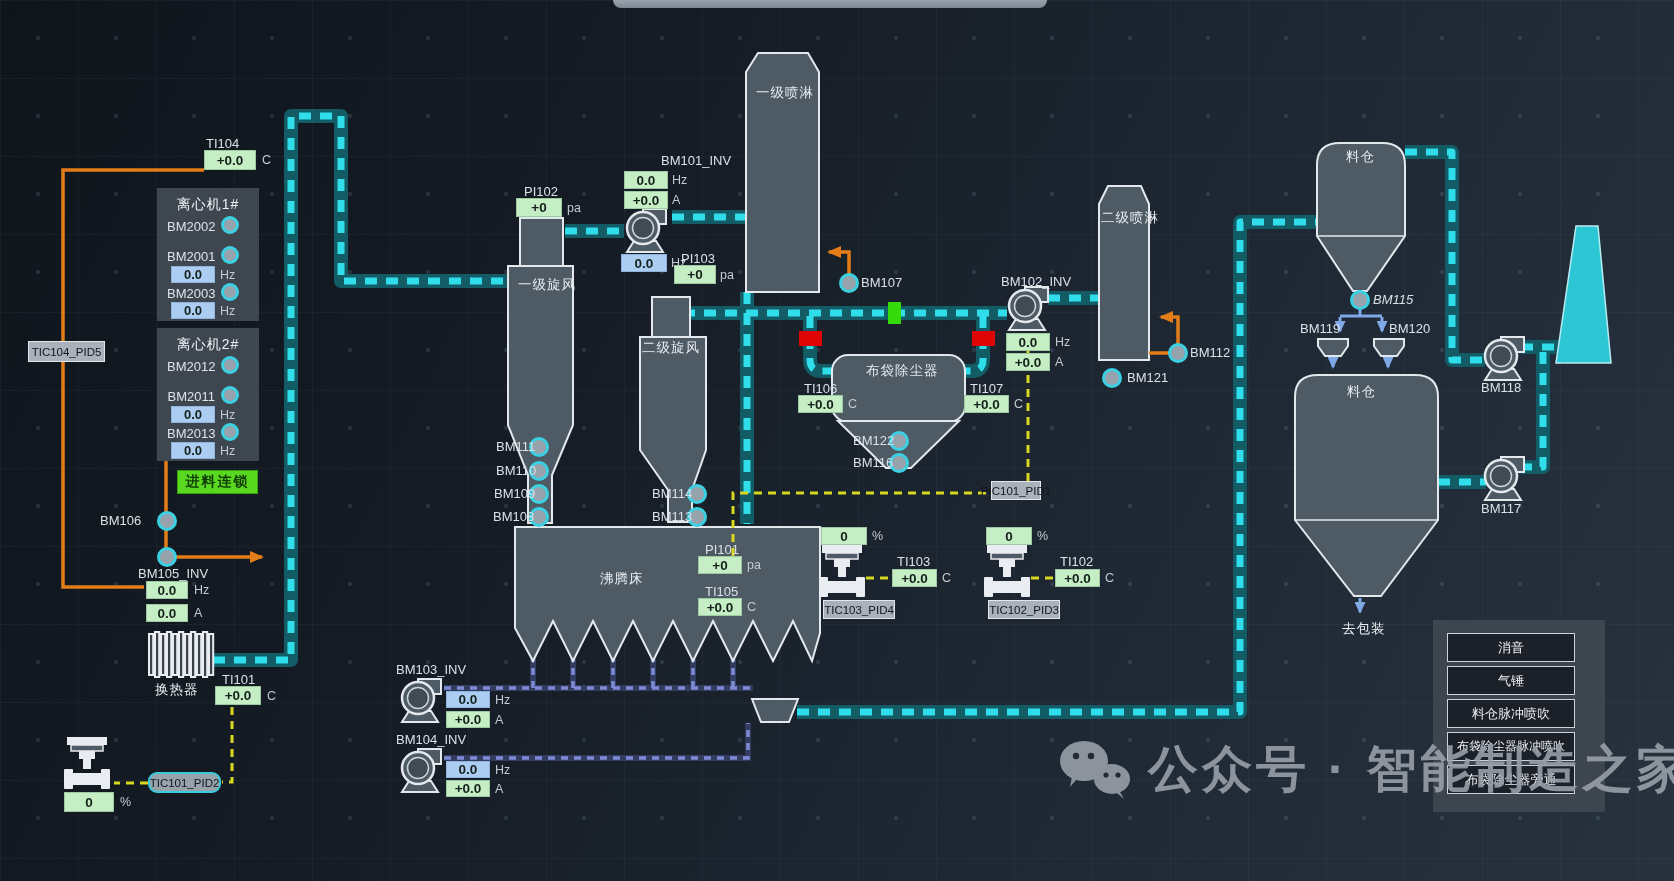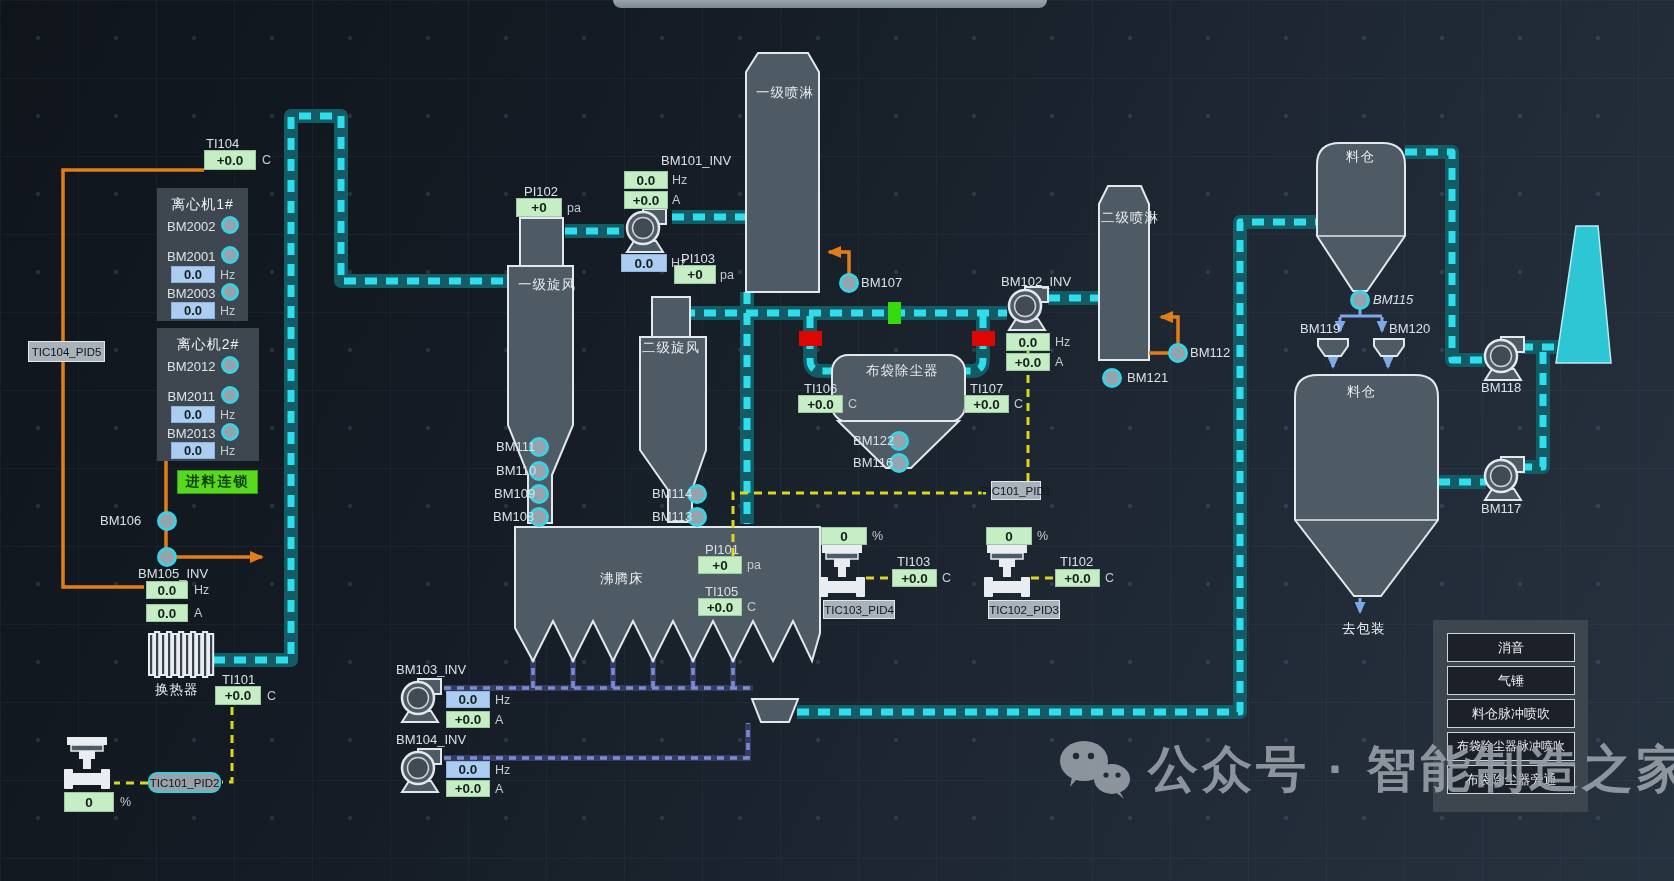--- a/index.html
+++ b/index.html
@@ -171,21 +171,21 @@
   </svg>
 
   <div class="sliver"></div>
 
   <div class="tag" style="left:206px;top:137px;">TI104</div>
   <div class="vbox" style="left:204px;top:150px;width:52px;height:20px;">+0.0</div>
   <div class="unit" style="left:262px;top:153px;">C</div>
 
   <button class="pidbtn" style="left:28px;top:341px;width:77px;height:21px;">TIC104_PID5</button>
 
-  <div class="panel" style="left:157px;top:188px;width:91px;height:133px;">
+  <div class="panel" style="left:157px;top:188px;width:102px;height:133px;">
     <div class="ptitle" style="top:8px;">离心机1#</div>
     <div class="ptag" style="left:10px;top:31px;">BM2002</div>
     <div class="pcircle" style="left:64px;top:28px;"></div>
     <div class="ptag" style="left:10px;top:61px;">BM2001</div>
     <div class="pcircle" style="left:64px;top:58px;"></div>
     <div class="pvbox" style="left:14px;top:78px;width:44px;height:17px;">0.0</div>
     <div class="punit" style="left:63px;top:80px;">Hz</div>
     <div class="ptag" style="left:10px;top:98px;">BM2003</div>
     <div class="pcircle" style="left:64px;top:95px;"></div>
     <div class="pvbox" style="left:14px;top:114px;width:44px;height:17px;">0.0</div>
@@ -310,21 +310,21 @@
 
   <div class="eq" style="left:1346px;top:148px;">料仓</div>
   <div class="tag" style="left:1373px;top:293px;font-style:italic;">BM115</div>
   <div class="tag" style="left:1300px;top:322px;">BM119</div>
   <div class="tag" style="left:1389px;top:322px;">BM120</div>
   <div class="eq" style="left:1347px;top:383px;">料仓</div>
   <div class="eq" style="left:1342px;top:620px;">去包装</div>
   <div class="tag" style="left:1481px;top:381px;">BM118</div>
   <div class="tag" style="left:1481px;top:502px;">BM117</div>
 
-  <div class="cpanel" style="left:1433px;top:620px;width:155px;height:192px;">
+  <div class="cpanel" style="left:1433px;top:620px;width:155px;height:192px;padding-left:17px;">
     <button class="rbtn" style="top:13px;">消音</button>
     <button class="rbtn" style="top:46px;">气锤</button>
     <button class="rbtn" style="top:79px;">料仓脉冲喷吹</button>
     <button class="rbtn" style="top:112px;font-size:12px;">布袋除尘器脉冲喷吹</button>
     <button class="rbtn" style="top:145px;">布袋除尘器旁通</button>
   </div>
 
   <div class="watermark">
     <svg width="74" height="62" viewBox="0 0 74 62">
       <ellipse cx="26" cy="22" rx="24" ry="20" fill="#9ba2ab"></ellipse>

